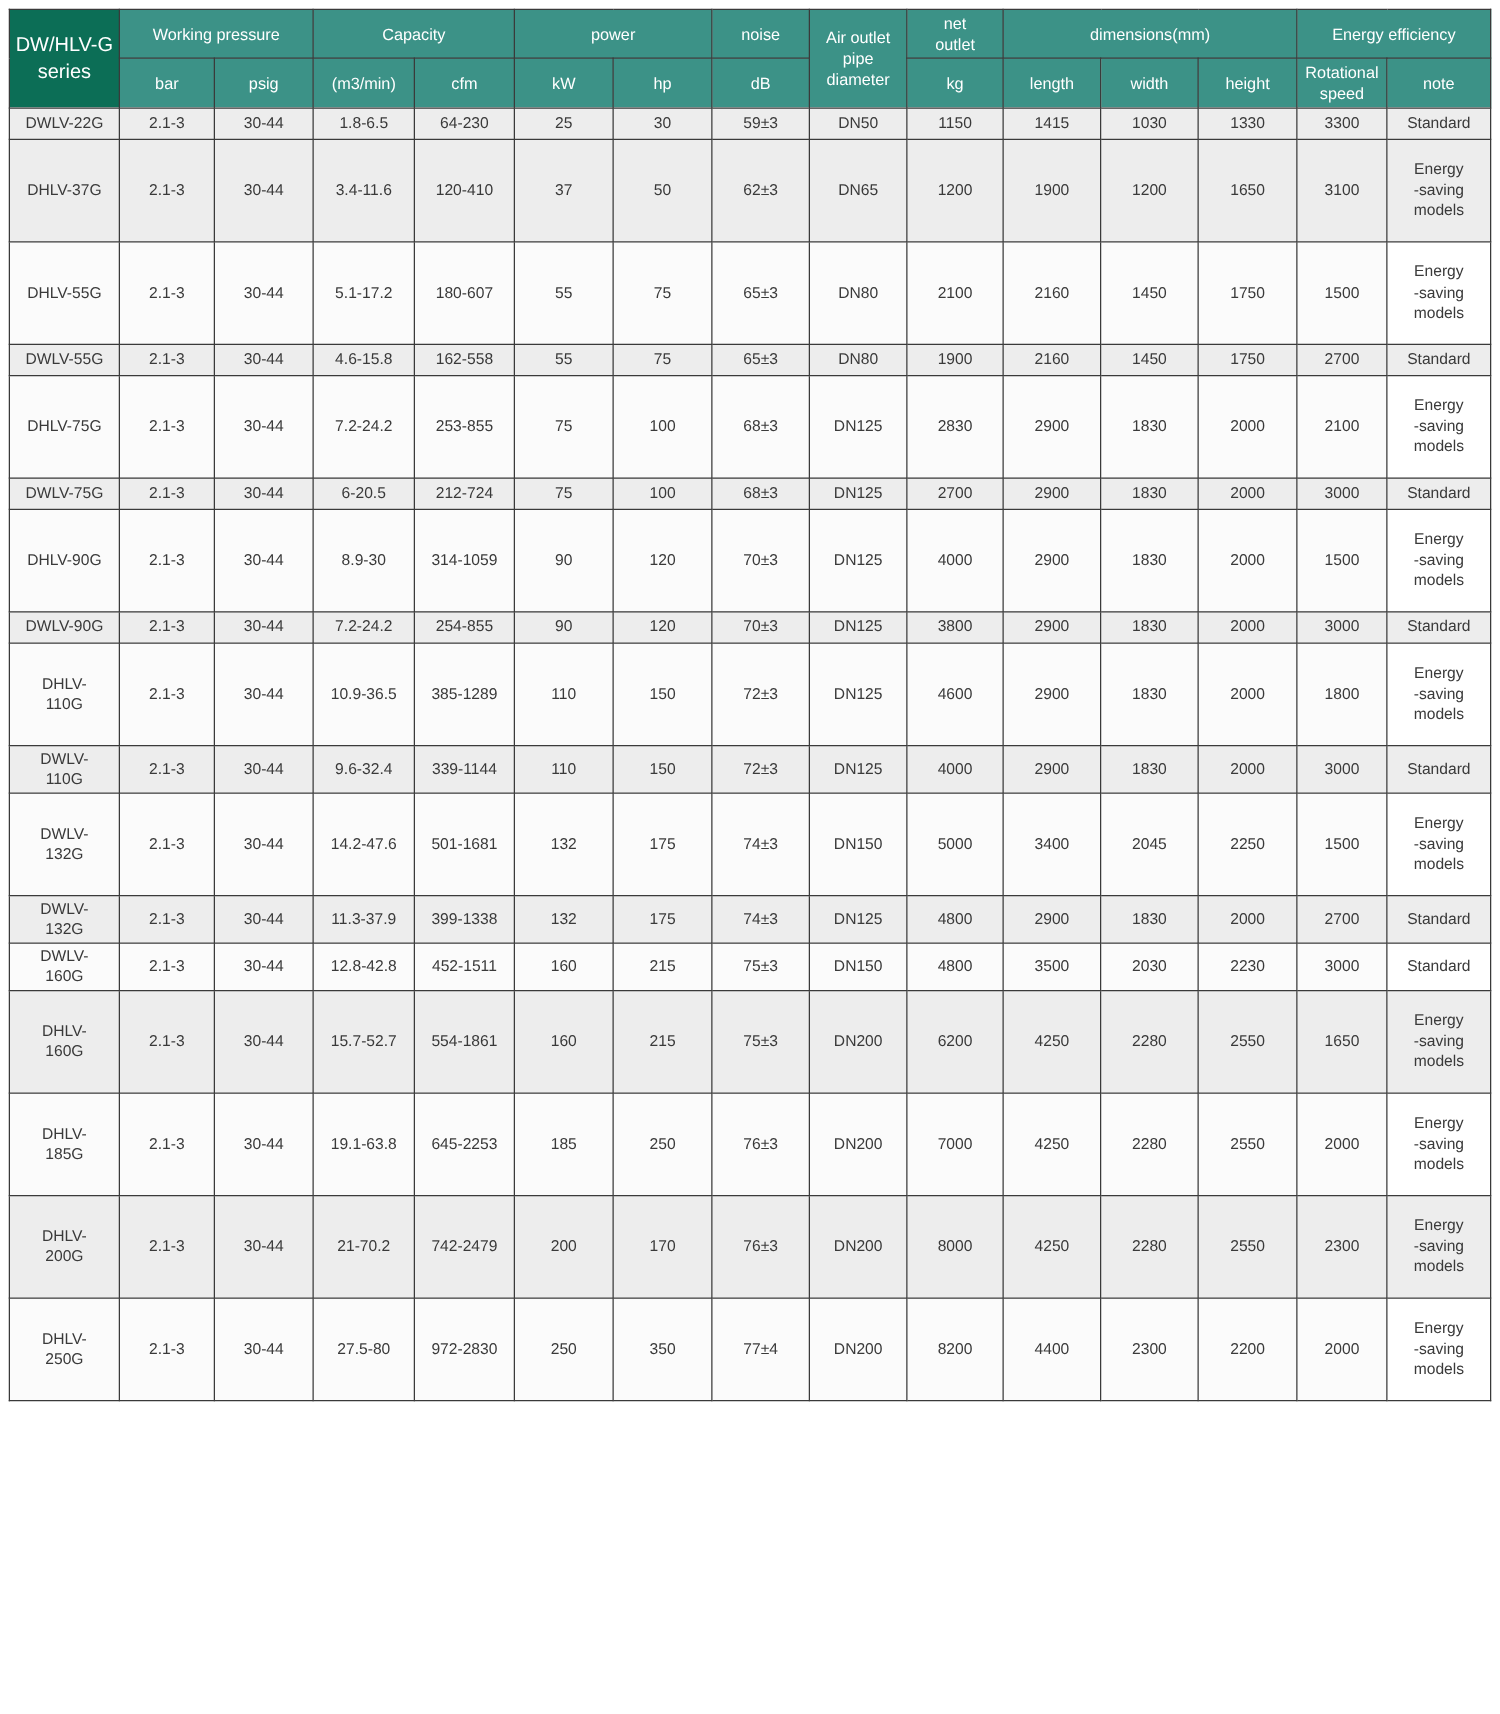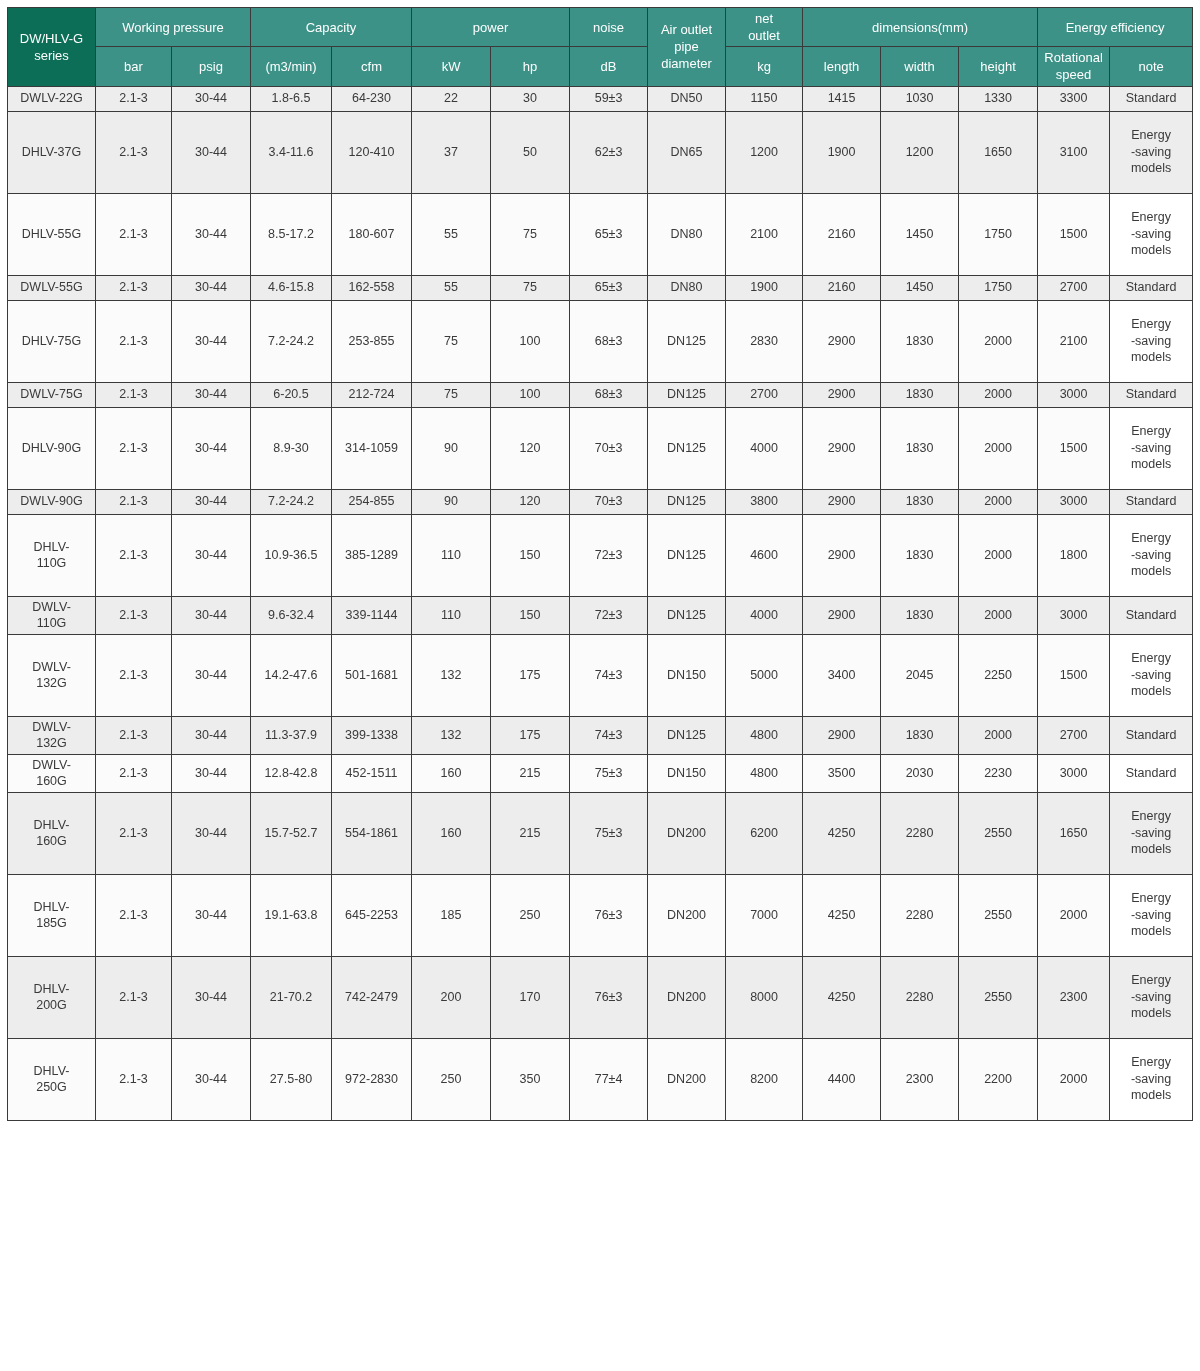--- a/index.html
+++ b/index.html
@@ -37,21 +37,21 @@
     overflow-wrap: break-word;
   }
   table.spec thead th {
     color: #ffffff;
     background: #3c9287;
     font-weight: normal;
     font-size: 13px;
   }
   table.spec thead th.series-head {
     background: #0c6e56;
-    font-size: 13px;
+    font-size: 16px;
   }
   table.spec tbody td {
     color: #3a3a3a;
     background: #fbfbfb;
   }
   table.spec tbody tr.shade td {
     background: #ededed;
   }
   table.spec tbody td.note-cell {
     background: #ffffff;
@@ -115,21 +115,21 @@
         <th class="ml">note</th>
       </tr>
     </thead>
     <tbody id="spec-body">
         <tr class="shade" style="height: 25px;">
           <td class="ml">DWLV-22G</td>
           <td class="ml">2.1-3</td>
           <td class="ml">30-44</td>
           <td class="ml">1.8-6.5</td>
           <td class="ml">64-230</td>
-          <td class="ml">22</td>
+          <td class="ml">25</td>
           <td class="ml">30</td>
           <td class="ml">59±3</td>
           <td class="ml">DN50</td>
           <td class="ml">1150</td>
           <td class="ml">1415</td>
           <td class="ml">1030</td>
           <td class="ml">1330</td>
           <td class="ml">3300</td>
           <td class="ml note-cell">Standard</td>
         </tr>
@@ -149,21 +149,21 @@
           <td class="ml">1650</td>
           <td class="ml">3100</td>
           <td class="ml note-cell">Energy
 -saving
 models</td>
         </tr>
         <tr style="height: 82px;">
           <td class="ml">DHLV-55G</td>
           <td class="ml">2.1-3</td>
           <td class="ml">30-44</td>
-          <td class="ml">8.5-17.2</td>
+          <td class="ml">5.1-17.2</td>
           <td class="ml">180-607</td>
           <td class="ml">55</td>
           <td class="ml">75</td>
           <td class="ml">65±3</td>
           <td class="ml">DN80</td>
           <td class="ml">2100</td>
           <td class="ml">2160</td>
           <td class="ml">1450</td>
           <td class="ml">1750</td>
           <td class="ml">1500</td>

